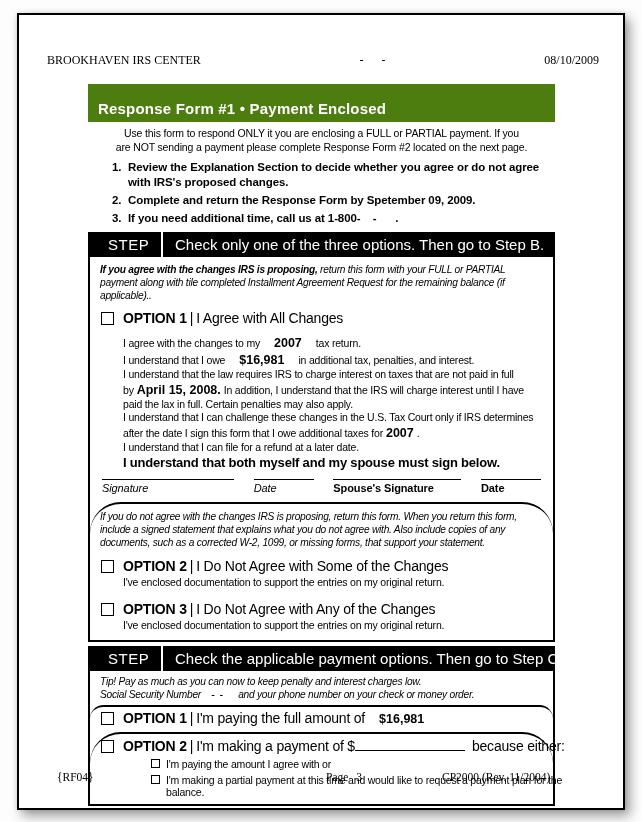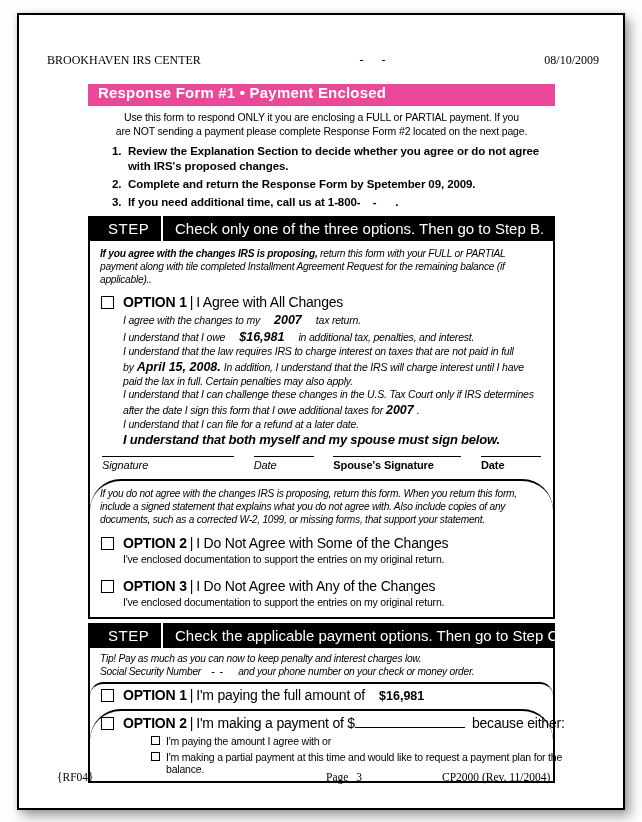--- a/index.html
+++ b/index.html
@@ -15,22 +15,22 @@
     box-shadow: 5px 6px 11px rgba(0,0,0,0.38), 0 0 5px rgba(0,0,0,0.12);
   }
   .doc-header {
     display:flex; justify-content:space-between; align-items:baseline;
     font-family:Liberation Serif, serif; font-size:12px;
     padding:38px 24px 0 28px; white-space:pre;
   }
   .content { width:467px; margin:16px 0 0 69px; }
 
   .title-bar {
-    background:#ec4899; color:#fff; font-weight:bold; font-size:15px;
-    padding:0 8px 5px 10px; letter-spacing:0.2px;
+    background:#4d7c0f; color:#fff; font-weight:bold; font-size:15px;
+    padding:16px 8px 5px 10px; letter-spacing:0.2px;
   }
   .intro {
     text-align:center; font-size:10.5px; letter-spacing:-0.15px;
     line-height:1.33; margin:5px 0 5px; white-space:nowrap;
   }
   .instructions { margin:0 0 6px 24px; padding:0; list-style:none;
     font-weight:bold; font-size:11.5px; letter-spacing:-0.1px; line-height:1.3; }
   .instructions li { display:flex; margin-bottom:3px; }
   .instructions .num { width:16px; flex:none; }
   .instructions .txt { white-space:pre-wrap; }
@@ -52,21 +52,21 @@
   .note b { letter-spacing:-0.25px; }
 
   .option-row { display:flex; align-items:flex-start; margin-top:8px; }
   .checkbox {
     width:13px; height:13px; border:1.5px solid #000; background:#fff;
     flex:none; margin:2px 9px 0 1px;
   }
   .opt-head { font-size:14px; letter-spacing:-0.2px; white-space:nowrap; line-height:17px; }
   .opt-label { font-weight:bold; }
   .pipe { margin:0 3px; }
-  .opt-lines { font-size:10.5px; letter-spacing:-0.2px; line-height:1.3; margin-top:1px;font-style:italic; }
+  .opt-lines { font-size:10.5px; letter-spacing:-0.2px; line-height:1.3; margin-top:8px; }
   .opt-lines p { margin:0; }
   .val { font-weight:bold; font-size:12.5px; letter-spacing:0; margin:0 3px; }
   .val-gap { margin:0 14px; }
   .spouse-line { font-weight:bold; font-size:13px; letter-spacing:-0.2px; margin-top:2px; }
   .opt-sub { font-size:10.5px; letter-spacing:-0.2px; margin:1px 0 0; line-height:1.25; }
 
   .sig-row { display:flex; justify-content:space-between; margin:7px 2px 3px; }
   .sig-cell { border-top:1.5px solid #000; padding-top:2px; font-size:11px; letter-spacing:-0.1px; }
   .sig-w1 { width:132px; } .sig-w2 { width:60px; } .sig-w3 { width:128px; } .sig-w4 { width:60px; }
   .sig-italic { font-style:italic; }

